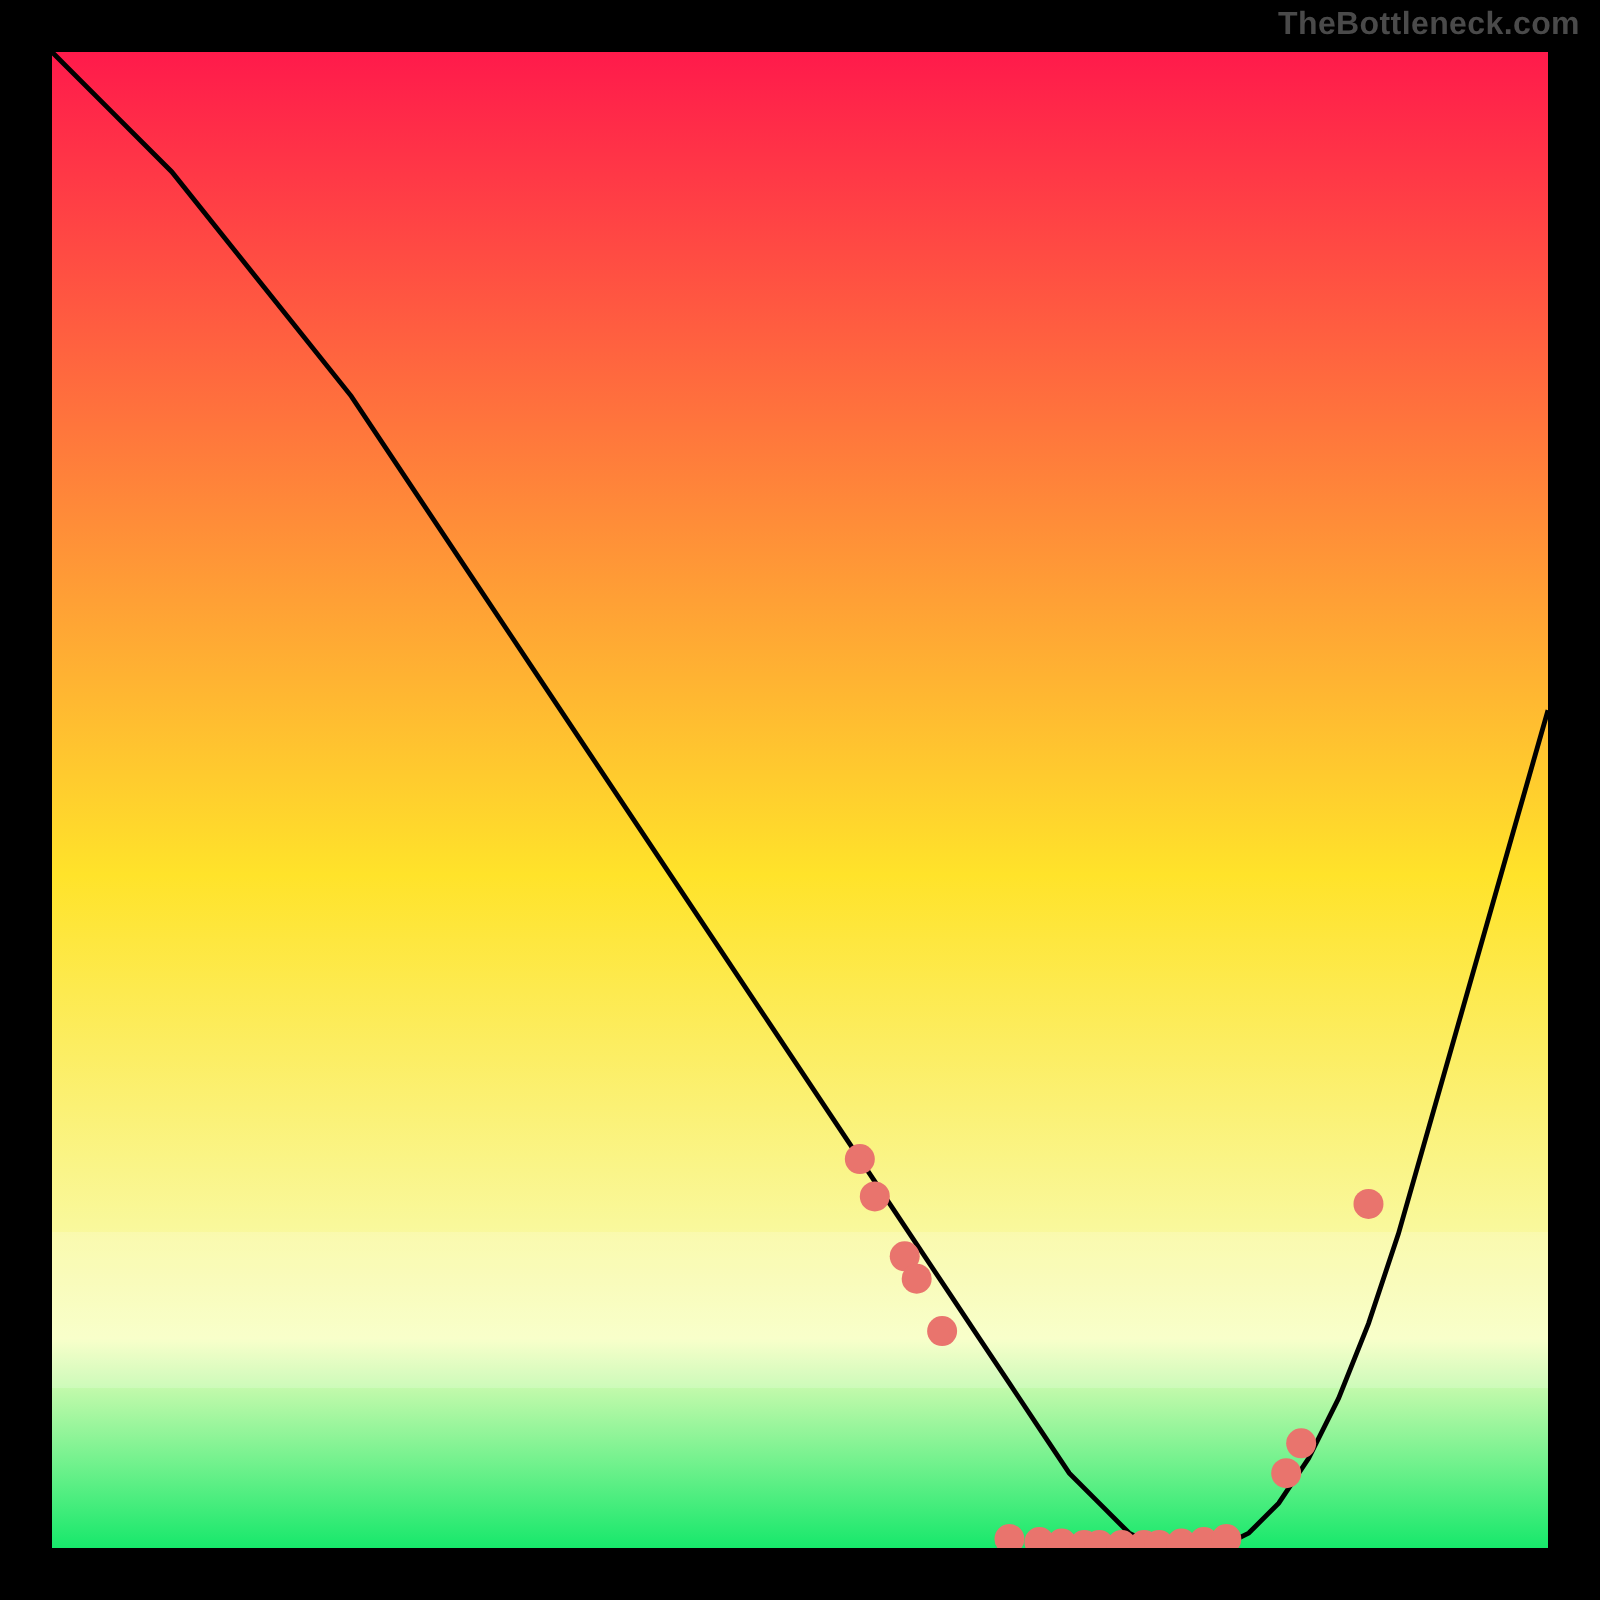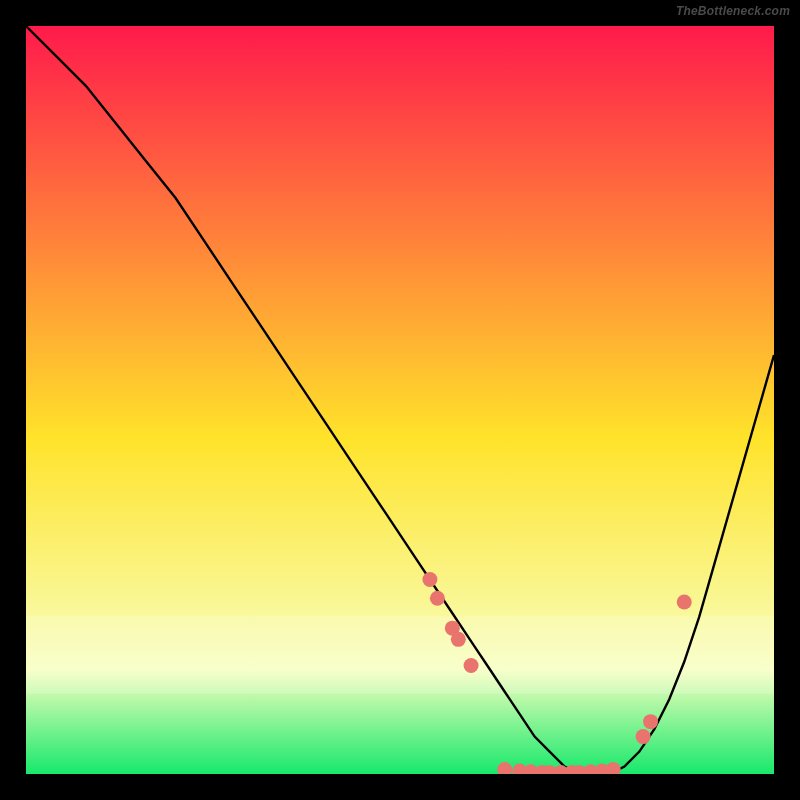--- a/index.html
+++ b/index.html
@@ -17,25 +17,24 @@
     left: 0;
     width: 800px;
     height: 800px;
     background: #000;
   }
   .watermark {
     position: absolute;
     top: 4px;
     right: 10px;
     color: #4a4a4a;
-    font-size: 12px;
+    font-size: 16px;
     font-weight: 600;
     letter-spacing: 0.2px;
     z-index: 10;
-    font-style: italic;
   }
   .plot-area {
     position: absolute;
     top: 26px;
     left: 26px;
     width: 748px;
     height: 748px;
     overflow: hidden;
   }
   .plot-area svg {

